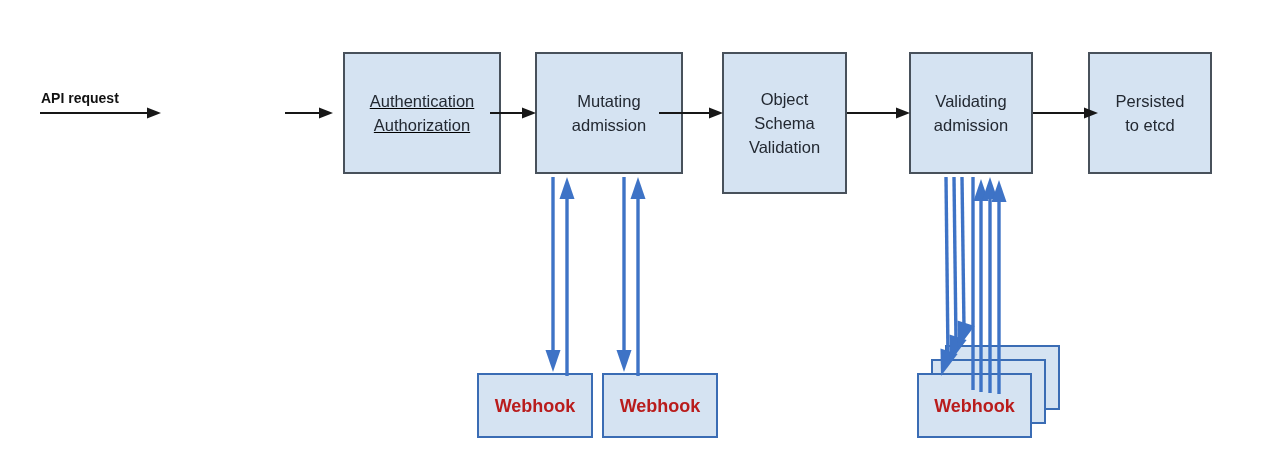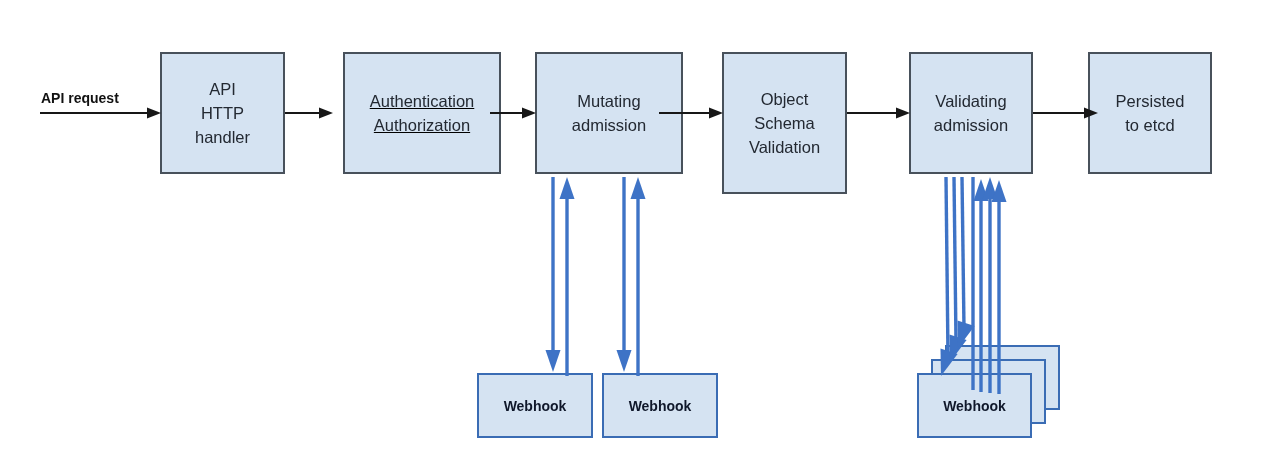--- a/index.html
+++ b/index.html
@@ -32,22 +32,22 @@
     border: 2px solid #3a6cb4;
   }
   .box-label {
     white-space: pre-line;
     color: #232932;
     font-size: 16.5px;
     line-height: 24px;
     font-weight: 400;
   }
   .webhook-label {
-    color: #0f172a;
-    font-size: 14px;
+    color: #b91c1c;
+    font-size: 18px;
     line-height: 22px;
     font-weight: 600;
   }
   .api-request-label {
     position: absolute;
     left: 41px;
     top: 90px;
     color: #111111;
     font-size: 14px;
     font-weight: 600;
@@ -67,25 +67,20 @@
   .hook-line { stroke: #3e73c6; stroke-width: 3.4; fill: none; }
   .hook-head { fill: #3e73c6; stroke: none; }
 </style>
 </head>
 <body>
 
 <div class="canvas">
 
   <div class="api-request-label">API request</div>
 
-  <div class="box stage" style="left:160px; top:52px; width:125px; height:122px;">
-    <span class="box-label">API
-HTTP
-handler</span>
-  </div>
 
   <div class="box stage" style="left:343px; top:52px; width:158px; height:122px;text-decoration:underline;">
     <span class="box-label">Authentication
 Authorization</span>
   </div>
 
   <div class="box stage" style="left:535px; top:52px; width:148px; height:122px;">
     <span class="box-label">Mutating
 admission</span>
   </div>

